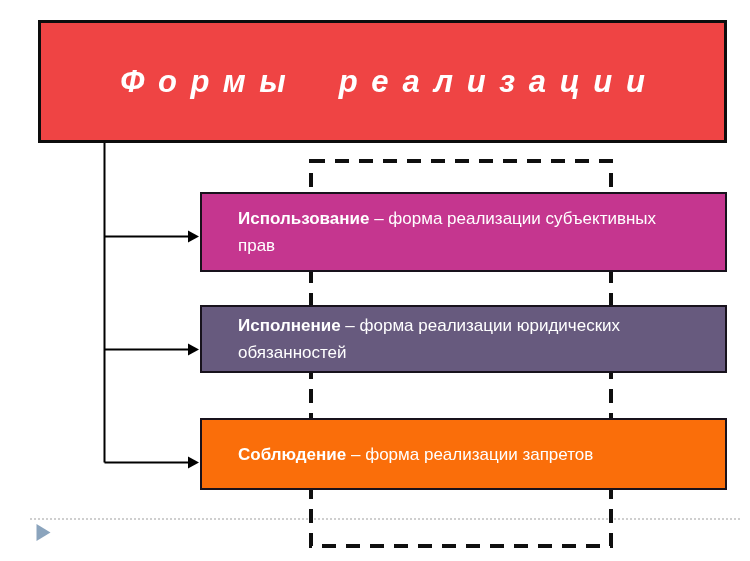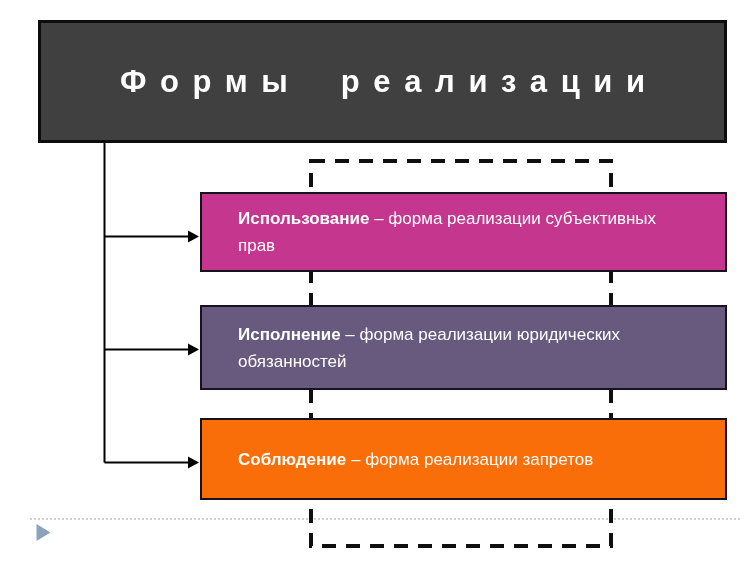--- a/index.html
+++ b/index.html
@@ -43,22 +43,22 @@
   }
   .def-box p{
     margin:0;
     padding:0 54px 0 36px;
     color:#ffffff;
     font-size:17px;
     line-height:27px;
   }
   .def-box .term{font-weight:bold;}
   .box-1{top:192px;height:80px;background:#c5368f;}
-  .box-2{top:305px;height:85px;background:#675a7e;}
-  .box-3{top:418px;height:82px;background:#fa6e0a;}
+  .box-2{top:305px;height:68px;background:#675a7e;}
+  .box-3{top:418px;height:72px;background:#fa6e0a;}
   
   .application-label{
     position:absolute;left:310px;top:519px;width:290px;
     text-align:right;
     font-size:18px;
     font-weight:bold;
     font-style:italic;
     color:#0c0c0c;
     z-index:3;
   }
@@ -88,21 +88,21 @@
     <line x1="104.5" y1="236.5" x2="189" y2="236.5" stroke="#000000" stroke-width="2"></line>
     <polygon points="188,230.5 199,236.5 188,242.5" fill="#000000"></polygon>
 
     <line x1="104.5" y1="349.5" x2="189" y2="349.5" stroke="#000000" stroke-width="2"></line>
     <polygon points="188,343.5 199,349.5 188,355.5" fill="#000000"></polygon>
 
     <line x1="104.5" y1="462.5" x2="189" y2="462.5" stroke="#000000" stroke-width="2"></line>
     <polygon points="188,456.5 199,462.5 188,468.5" fill="#000000"></polygon>
   </svg>
 
-  <div class="title-box" style="background: #404040;">
+  <div class="title-box" style="background: #ef4444; font-style: italic;">
     <span class="title-text">Формы реализации</span>
   </div>
 
   <div class="def-box box-1" style="background: rgb(197, 54, 143);">
     <p><b class="term">Использование</b><span> – форма реализации субъективных прав</span></p>
   </div>
 
   <div class="def-box box-2" style="background: rgb(103, 90, 126);">
     <p><b class="term">Исполнение</b><span> – форма реализации юридических обязанностей</span></p>
   </div>

